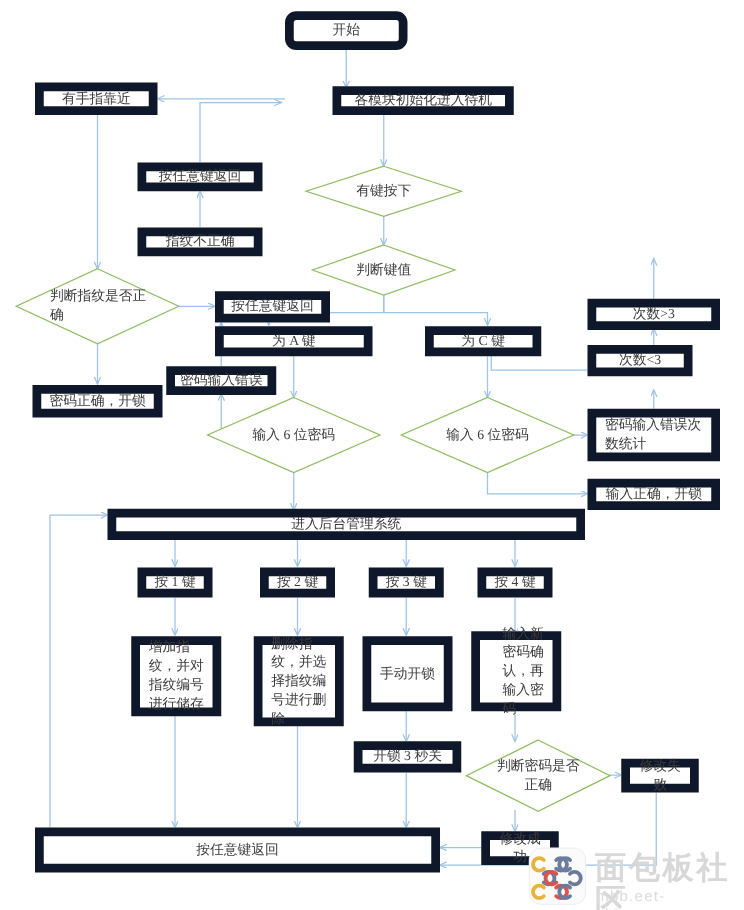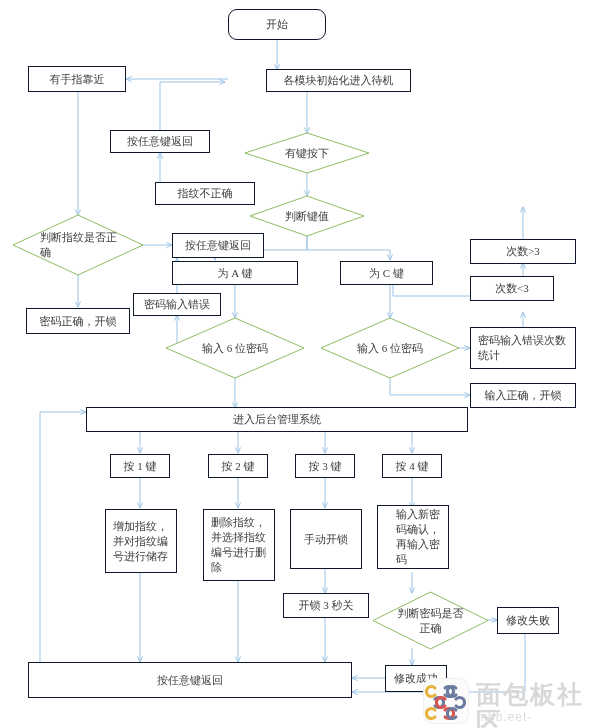--- a/index.html
+++ b/index.html
@@ -11,21 +11,21 @@
     position: relative;
     width: 595px;
     height: 728px;
     background: #ffffff;
     font-family: "Liberation Serif", "DejaVu Serif", serif;
     overflow: hidden;
   }
   .node {
     position: absolute;
     box-sizing: border-box;
-    border: 1px solid #0f172a;
+    border: 7px solid #0f172a;
     background: #ffffff;
     color: #3b3b3b;
     font-size: 11px;
     line-height: 15px;
     display: flex;
     align-items: center;
     justify-content: center;
     text-align: center;
     padding: 2px 4px;
     z-index: 3;
@@ -199,21 +199,21 @@
   </div>
 
   <div class="node" style="left:28px; top:66px; width:98px; height:26px;text-align:right;">
     <span>有手指靠近</span>
   </div>
 
   <div class="node" style="left:110px; top:130px; width:100px; height:23px;">
     <span>按任意键返回</span>
   </div>
 
-  <div class="node" style="left:110px; top:182px; width:100px; height:23px;margin-left:45px;">
+  <div class="node" style="left:110px; top:182px; width:100px; height:23px;">
     <span>指纹不正确</span>
   </div>
 
   <div class="diamond" style="left:13px; top:215px; width:130px; height:60px;">
     <svg width="130" height="60" viewBox="0 0 130 60" xmlns="http://www.w3.org/2000/svg">
       <polygon points="65,0 130,30 65,60 0,30" fill="#ffffff" stroke="#8fbc62" stroke-width="1"></polygon>
     </svg>
     <div class="dlabel la" style="padding-left:27px; padding-right:20px;">判断指纹是否正确</div>
   </div>
 

